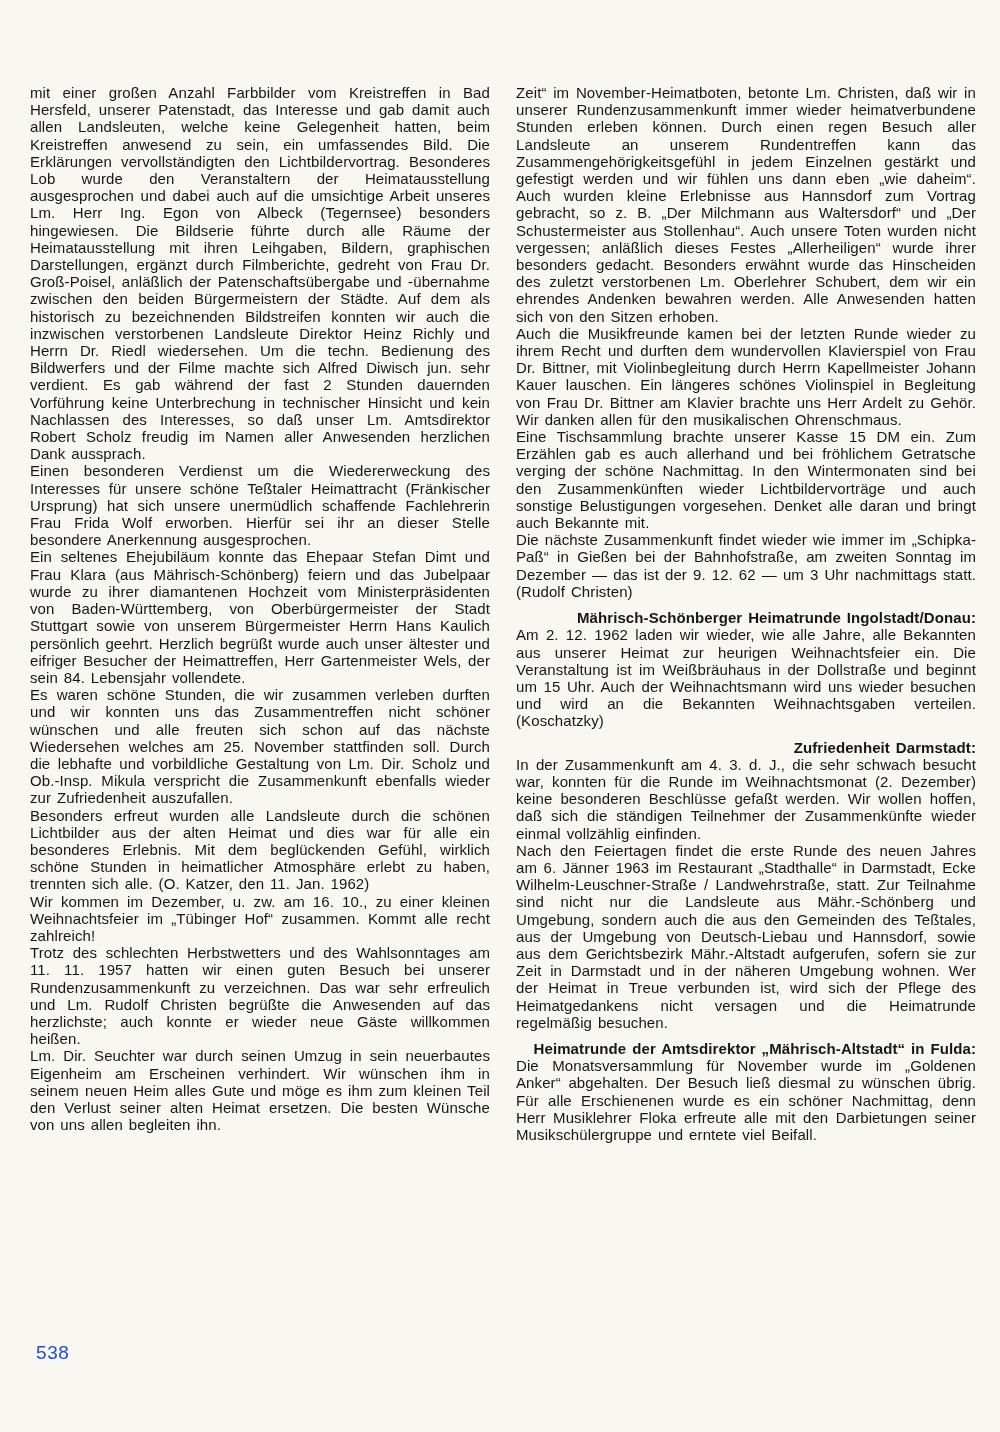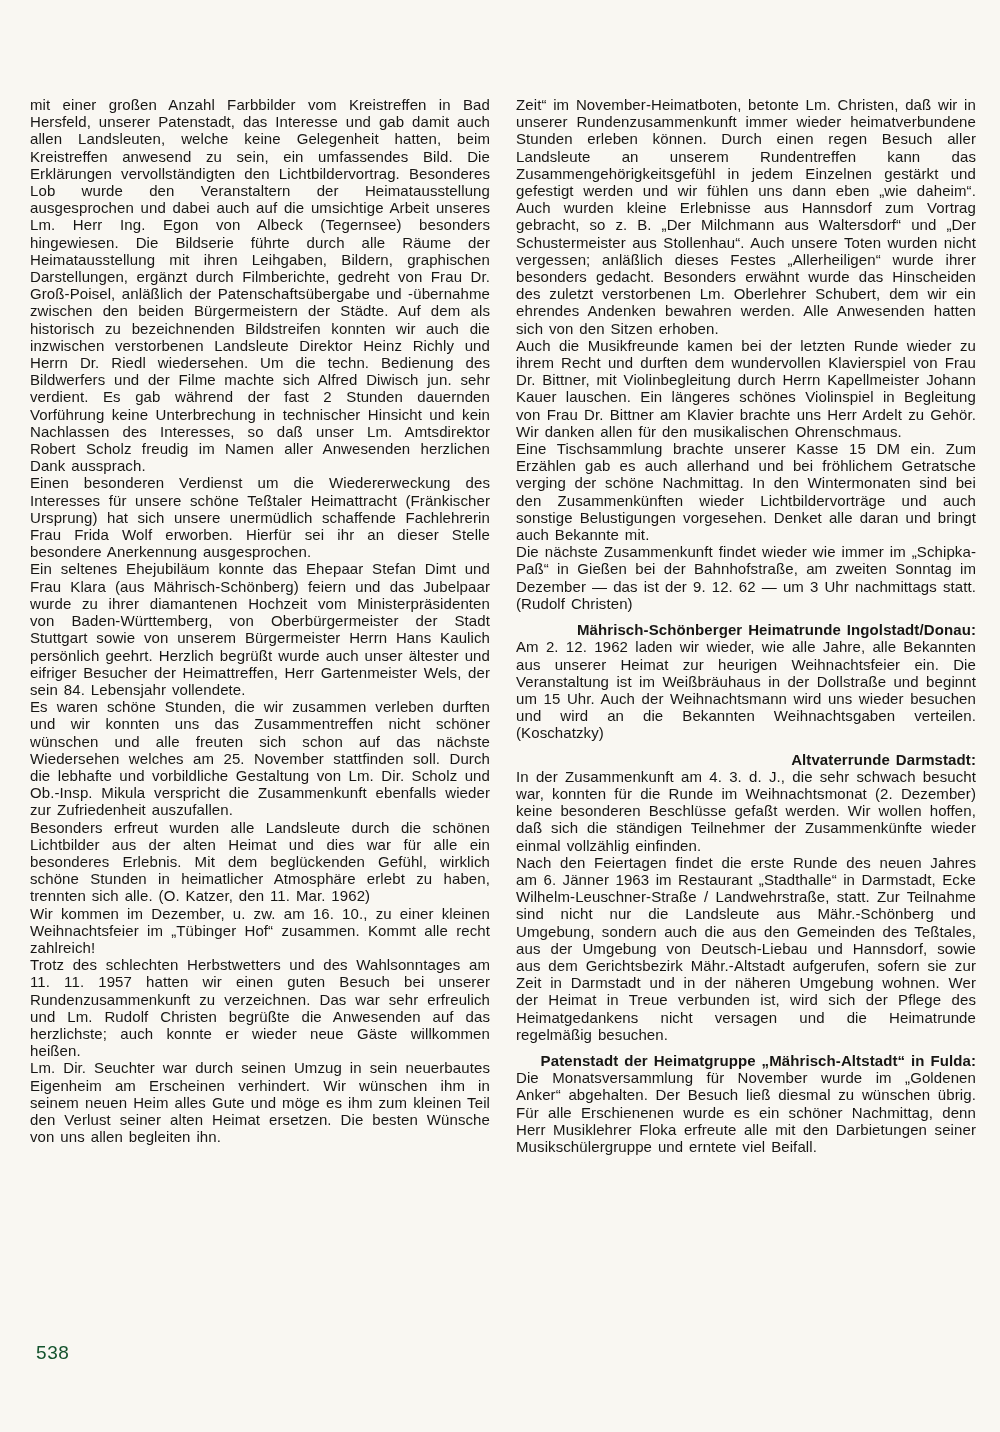--- a/index.html
+++ b/index.html
@@ -14,21 +14,20 @@
     }
     .sheet {
       position: absolute;
       top: 84px;
       left: 30px;
       width: 946px;
     }
     .columns {
       display: flex;
       gap: 26px;
-      margin-top: 12px;
     }
     .col {
       width: 460px;
       font-size: 15px;
       line-height: 17.2px;
       text-align: justify;
       word-spacing: 1.6px;
       letter-spacing: 0.1px;
       hyphens: auto;
       overflow-wrap: break-word;
@@ -41,59 +40,59 @@
       margin: 9px 0 0 0;
       text-align: right;
     }
     .b { font-weight: normal; }
     .pageno {
       position: absolute;
       left: 36px;
       top: 1342px;
       font-size: 19px;
       letter-spacing: 0.6px;
-      color: #14532d;
+      color: #1d4ed8;
     }
   </style>
 </head>
 <body>
 
 <div class="sheet">
   <div class="columns">
 
     <div class="col">
       <p>mit einer großen Anzahl Farbbilder vom Kreistreffen in Bad Hersfeld, unserer Patenstadt, das Interesse und gab damit auch allen Landsleuten, welche keine Gelegenheit hatten, beim Kreistreffen anwesend zu sein, ein umfassendes Bild. Die Erklärungen vervollständigten den Lichtbildervortrag. Besonderes Lob wurde den Veranstaltern der Heimatausstellung ausgesprochen und dabei auch auf die umsichtige Arbeit unseres Lm. Herr Ing. Egon von Albeck (Tegernsee) besonders hingewiesen. Die Bildserie führte durch alle Räume der Heimatausstellung mit ihren Leihgaben, Bildern, graphischen Darstellungen, ergänzt durch Filmberichte, gedreht von Frau Dr. Groß-Poisel, anläßlich der Patenschaftsübergabe und -übernahme zwischen den beiden Bürgermeistern der Städte. Auf dem als historisch zu bezeichnenden Bildstreifen konnten wir auch die inzwischen verstorbenen Landsleute Direktor Heinz Richly und Herrn Dr. Riedl wiedersehen. Um die techn. Bedienung des Bildwerfers und der Filme machte sich Alfred Diwisch jun. sehr verdient. Es gab während der fast 2 Stunden dauernden Vorführung keine Unterbrechung in technischer Hinsicht und kein Nachlassen des Interesses, so daß unser Lm. Amtsdirektor Robert Scholz freudig im Namen aller Anwesenden herzlichen Dank aussprach.</p>
       <p>Einen besonderen Verdienst um die Wiedererweckung des Interesses für unsere schöne Teßtaler Heimattracht (Fränkischer Ursprung) hat sich unsere unermüdlich schaffende Fachlehrerin Frau Frida Wolf erworben. Hierfür sei ihr an dieser Stelle besondere Anerkennung ausgesprochen.</p>
       <p>Ein seltenes Ehejubiläum konnte das Ehepaar Stefan Dimt und Frau Klara (aus Mährisch-Schönberg) feiern und das Jubelpaar wurde zu ihrer diamantenen Hochzeit vom Ministerpräsidenten von Baden-Württemberg, von Oberbürgermeister der Stadt Stuttgart sowie von unserem Bürgermeister Herrn Hans Kaulich persönlich geehrt. Herzlich begrüßt wurde auch unser ältester und eifriger Besucher der Heimattreffen, Herr Gartenmeister Wels, der sein 84. Lebensjahr vollendete.</p>
       <p>Es waren schöne Stunden, die wir zusammen verleben durften und wir konnten uns das Zusammentreffen nicht schöner wünschen und alle freuten sich schon auf das nächste Wiedersehen welches am 25. November stattfinden soll. Durch die lebhafte und vorbildliche Gestaltung von Lm. Dir. Scholz und Ob.-Insp. Mikula verspricht die Zusammenkunft ebenfalls wieder zur Zufriedenheit auszufallen.</p>
-      <p>Besonders erfreut wurden alle Landsleute durch die schönen Lichtbilder aus der alten Heimat und dies war für alle ein besonderes Erlebnis. Mit dem beglückenden Gefühl, wirklich schöne Stunden in heimatlicher Atmosphäre erlebt zu haben, trennten sich alle. (O. Katzer, den 11. Mar. 1962)</p>
+      <p>Besonders erfreut wurden alle Landsleute durch die schönen Lichtbilder aus der alten Heimat und dies war für alle ein besonderes Erlebnis. Mit dem beglückenden Gefühl, wirklich schöne Stunden in heimatlicher Atmosphäre erlebt zu haben, trennten sich alle. (O. Katzer, den 11. Jan. 1962)</p>
       <p class="b">Wir kommen im Dezember, u. zw. am 16. 10., zu einer kleinen Weihnachtsfeier im „Tübinger Hof“ zusammen. Kommt alle recht zahlreich!</p>
       <p>Trotz des schlechten Herbstwetters und des Wahlsonntages am 11. 11. 1957 hatten wir einen guten Besuch bei unserer Rundenzusammenkunft zu verzeichnen. Das war sehr erfreulich und Lm. Rudolf Christen begrüßte die Anwesenden auf das herzlichste; auch konnte er wieder neue Gäste willkommen heißen.</p>
       <p>Lm. Dir. Seuchter war durch seinen Umzug in sein neuerbautes Eigenheim am Erscheinen verhindert. Wir wünschen ihm in seinem neuen Heim alles Gute und möge es ihm zum kleinen Teil den Verlust seiner alten Heimat ersetzen. Die besten Wünsche von uns allen begleiten ihn.</p>
     </div>
 
     <div class="col">
       <p>Zeit“ im November-Heimatboten, betonte Lm. Christen, daß wir in unserer Rundenzusammenkunft immer wieder heimatverbundene Stunden erleben können. Durch einen regen Besuch aller Landsleute an unserem Rundentreffen kann das Zusammengehörigkeitsgefühl in jedem Einzelnen gestärkt und gefestigt werden und wir fühlen uns dann eben „wie daheim“. Auch wurden kleine Erlebnisse aus Hannsdorf zum Vortrag gebracht, so z. B. „Der Milchmann aus Waltersdorf“ und „Der Schustermeister aus Stollenhau“. Auch unsere Toten wurden nicht vergessen; anläßlich dieses Festes „Allerheiligen“ wurde ihrer besonders gedacht. Besonders erwähnt wurde das Hinscheiden des zuletzt verstorbenen Lm. Oberlehrer Schubert, dem wir ein ehrendes Andenken bewahren werden. Alle Anwesenden hatten sich von den Sitzen erhoben.</p>
       <p>Auch die Musikfreunde kamen bei der letzten Runde wieder zu ihrem Recht und durften dem wundervollen Klavierspiel von Frau Dr. Bittner, mit Violinbegleitung durch Herrn Kapellmeister Johann Kauer lauschen. Ein längeres schönes Violinspiel in Begleitung von Frau Dr. Bittner am Klavier brachte uns Herr Ardelt zu Gehör. Wir danken allen für den musikalischen Ohrenschmaus.</p>
       <p>Eine Tischsammlung brachte unserer Kasse 15 DM ein. Zum Erzählen gab es auch allerhand und bei fröhlichem Getratsche verging der schöne Nachmittag. In den Wintermonaten sind bei den Zusammenkünften wieder Lichtbildervorträge und auch sonstige Belustigungen vorgesehen. Denket alle daran und bringt auch Bekannte mit.</p>
       <p>
         <span class="b">Die nächste Zusammenkunft findet wieder wie immer im „Schipka-Paß“ in Gießen bei der Bahnhofstraße, am zweiten Sonntag im Dezember — das ist der 9. 12. 62 — um 3 Uhr nachmittags statt.</span>
         <span>(Rudolf Christen)</span>
       </p>
       <h3 class="h">Mährisch-Schönberger Heimatrunde Ingolstadt/Donau:</h3>
       <p>
         <span class="b">Am 2. 12. 1962 laden wir wieder, wie alle Jahre, alle Bekannten aus unserer Heimat zur heurigen Weihnachtsfeier ein. Die Veranstaltung ist im Weißbräuhaus in der Dollstraße und beginnt um 15 Uhr.</span>
         <span>Auch der Weihnachtsmann wird uns wieder besuchen und wird an die Bekannten Weihnachtsgaben verteilen. (Koschatzky)</span>
       </p>
-      <h3 class="h">Altvaterrunde Darmstadt:</h3>
+      <h3 class="h">Zufriedenheit Darmstadt:</h3>
       <p>In der Zusammenkunft am 4. 3. d. J., die sehr schwach besucht war, konnten für die Runde im Weihnachtsmonat (2. Dezember) keine besonderen Beschlüsse gefaßt werden. Wir wollen hoffen, daß sich die ständigen Teilnehmer der Zusammenkünfte wieder einmal vollzählig einfinden.</p>
       <p>
         <span class="b">Nach den Feiertagen findet die erste Runde des neuen Jahres am 6. Jänner 1963 im Restaurant „Stadthalle“ in Darmstadt, Ecke Wilhelm-Leuschner-Straße / Landwehrstraße, statt.</span>
         <span>Zur Teilnahme sind nicht nur die Landsleute aus Mähr.-Schönberg und Umgebung, sondern auch die aus den Gemeinden des Teßtales, aus der Umgebung von Deutsch-Liebau und Hannsdorf, sowie aus dem Gerichtsbezirk Mähr.-Altstadt aufgerufen, sofern sie zur Zeit in Darmstadt und in der näheren Umgebung wohnen. Wer der Heimat in Treue verbunden ist, wird sich der Pflege des Heimatgedankens nicht versagen und die Heimatrunde regelmäßig besuchen.</span>
       </p>
-      <h3 class="h">Patenstadt der Heimatgruppe „Mährisch-Altstadt“ in Fulda:</h3>
+      <h3 class="h">Heimatrunde der Amtsdirektor „Mährisch-Altstadt“ in Fulda:</h3>
       <p>Die Monatsversammlung für November wurde im „Goldenen Anker“ abgehalten. Der Besuch ließ diesmal zu wünschen übrig. Für alle Erschienenen wurde es ein schöner Nachmittag, denn Herr Musiklehrer Floka erfreute alle mit den Darbietungen seiner Musikschülergruppe und erntete viel Beifall.</p>
     </div>
 
   </div>
 </div>
 
 <div class="pageno">538</div>
 
 </body></html>

